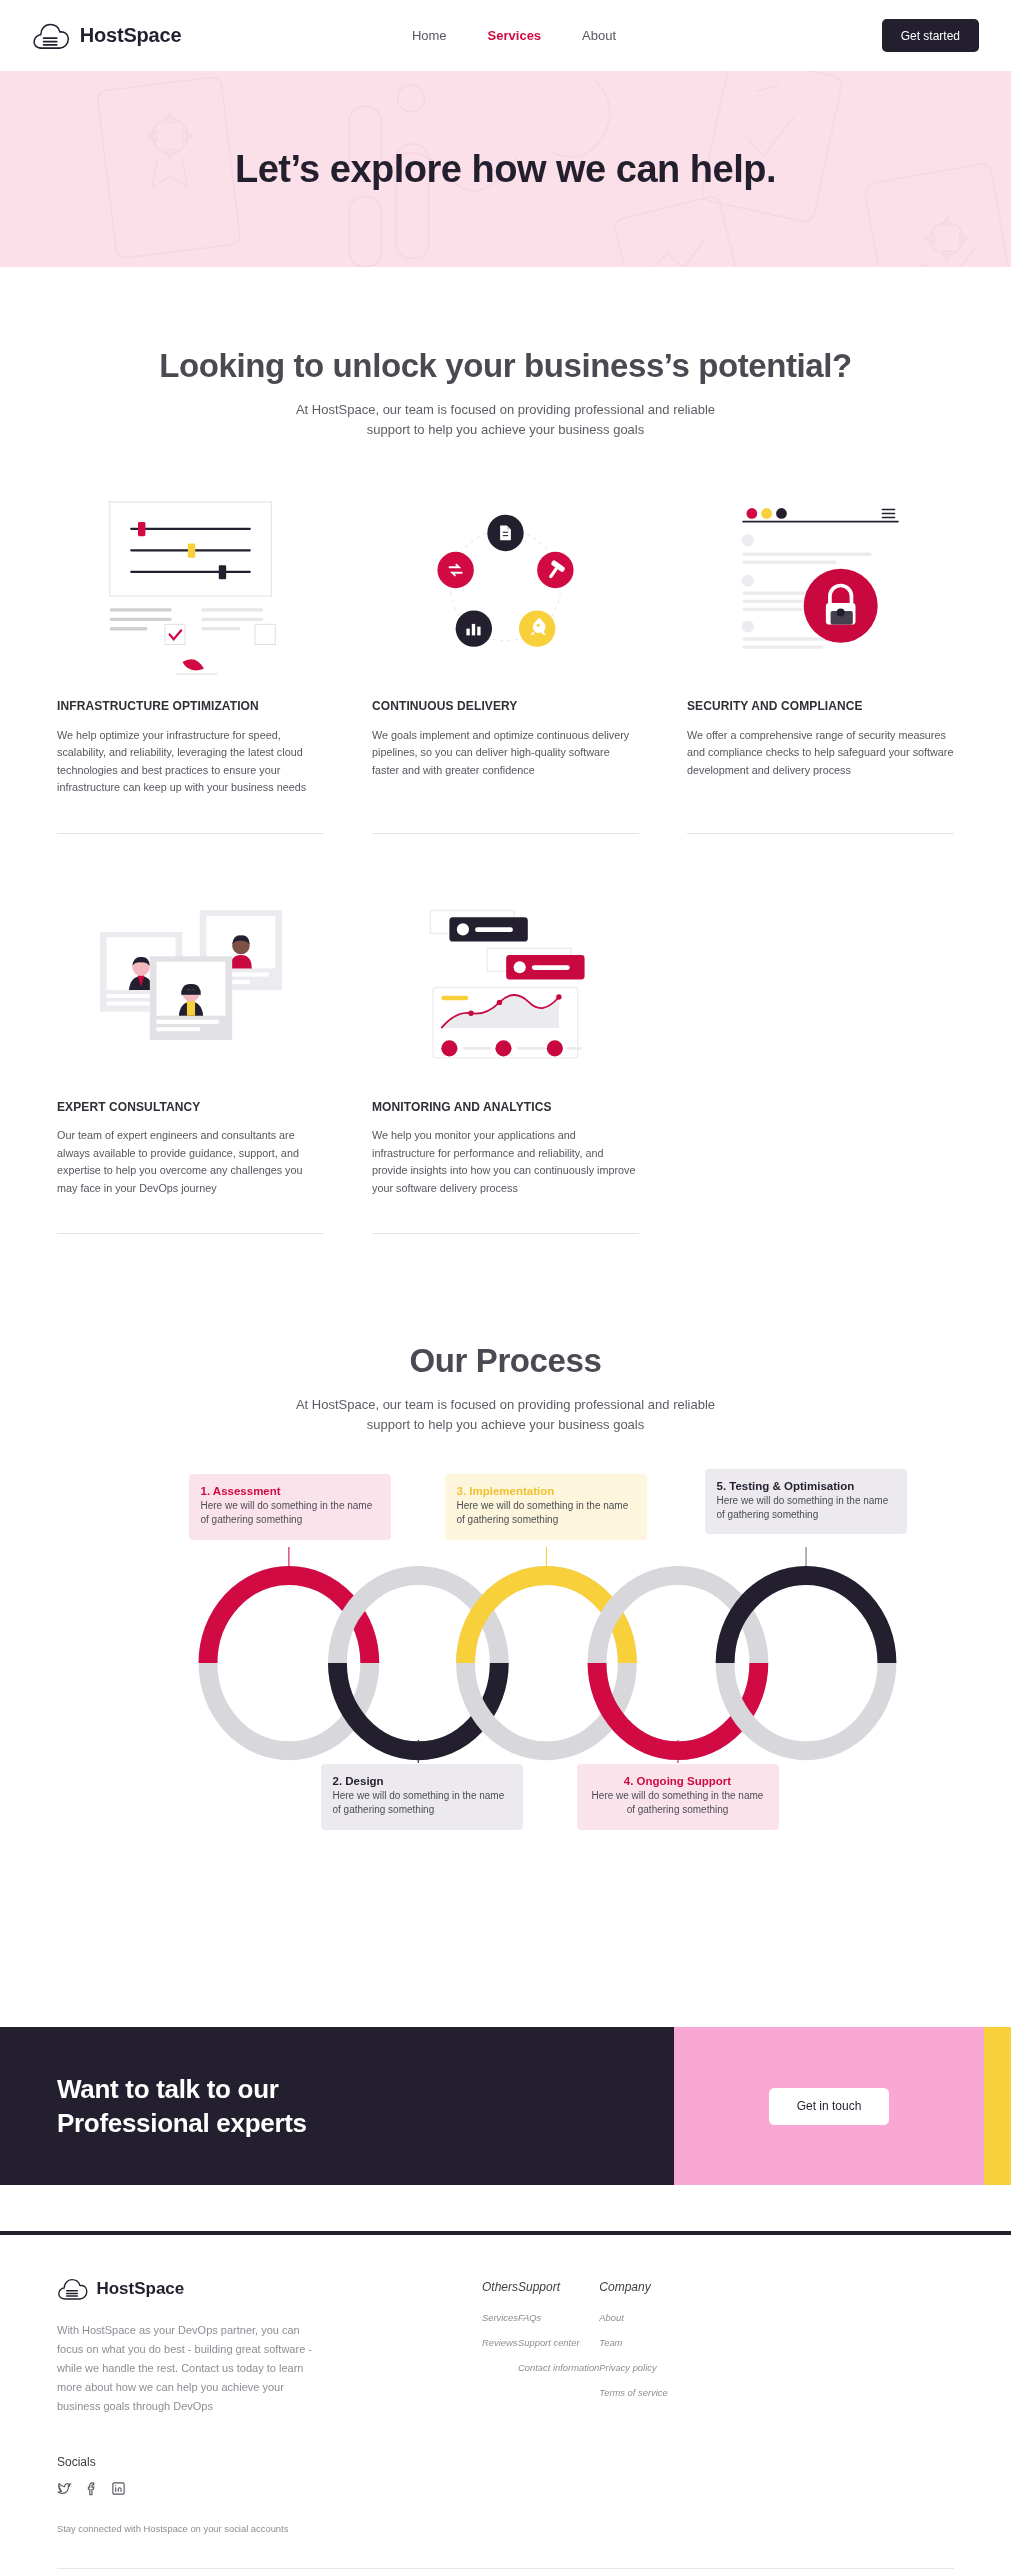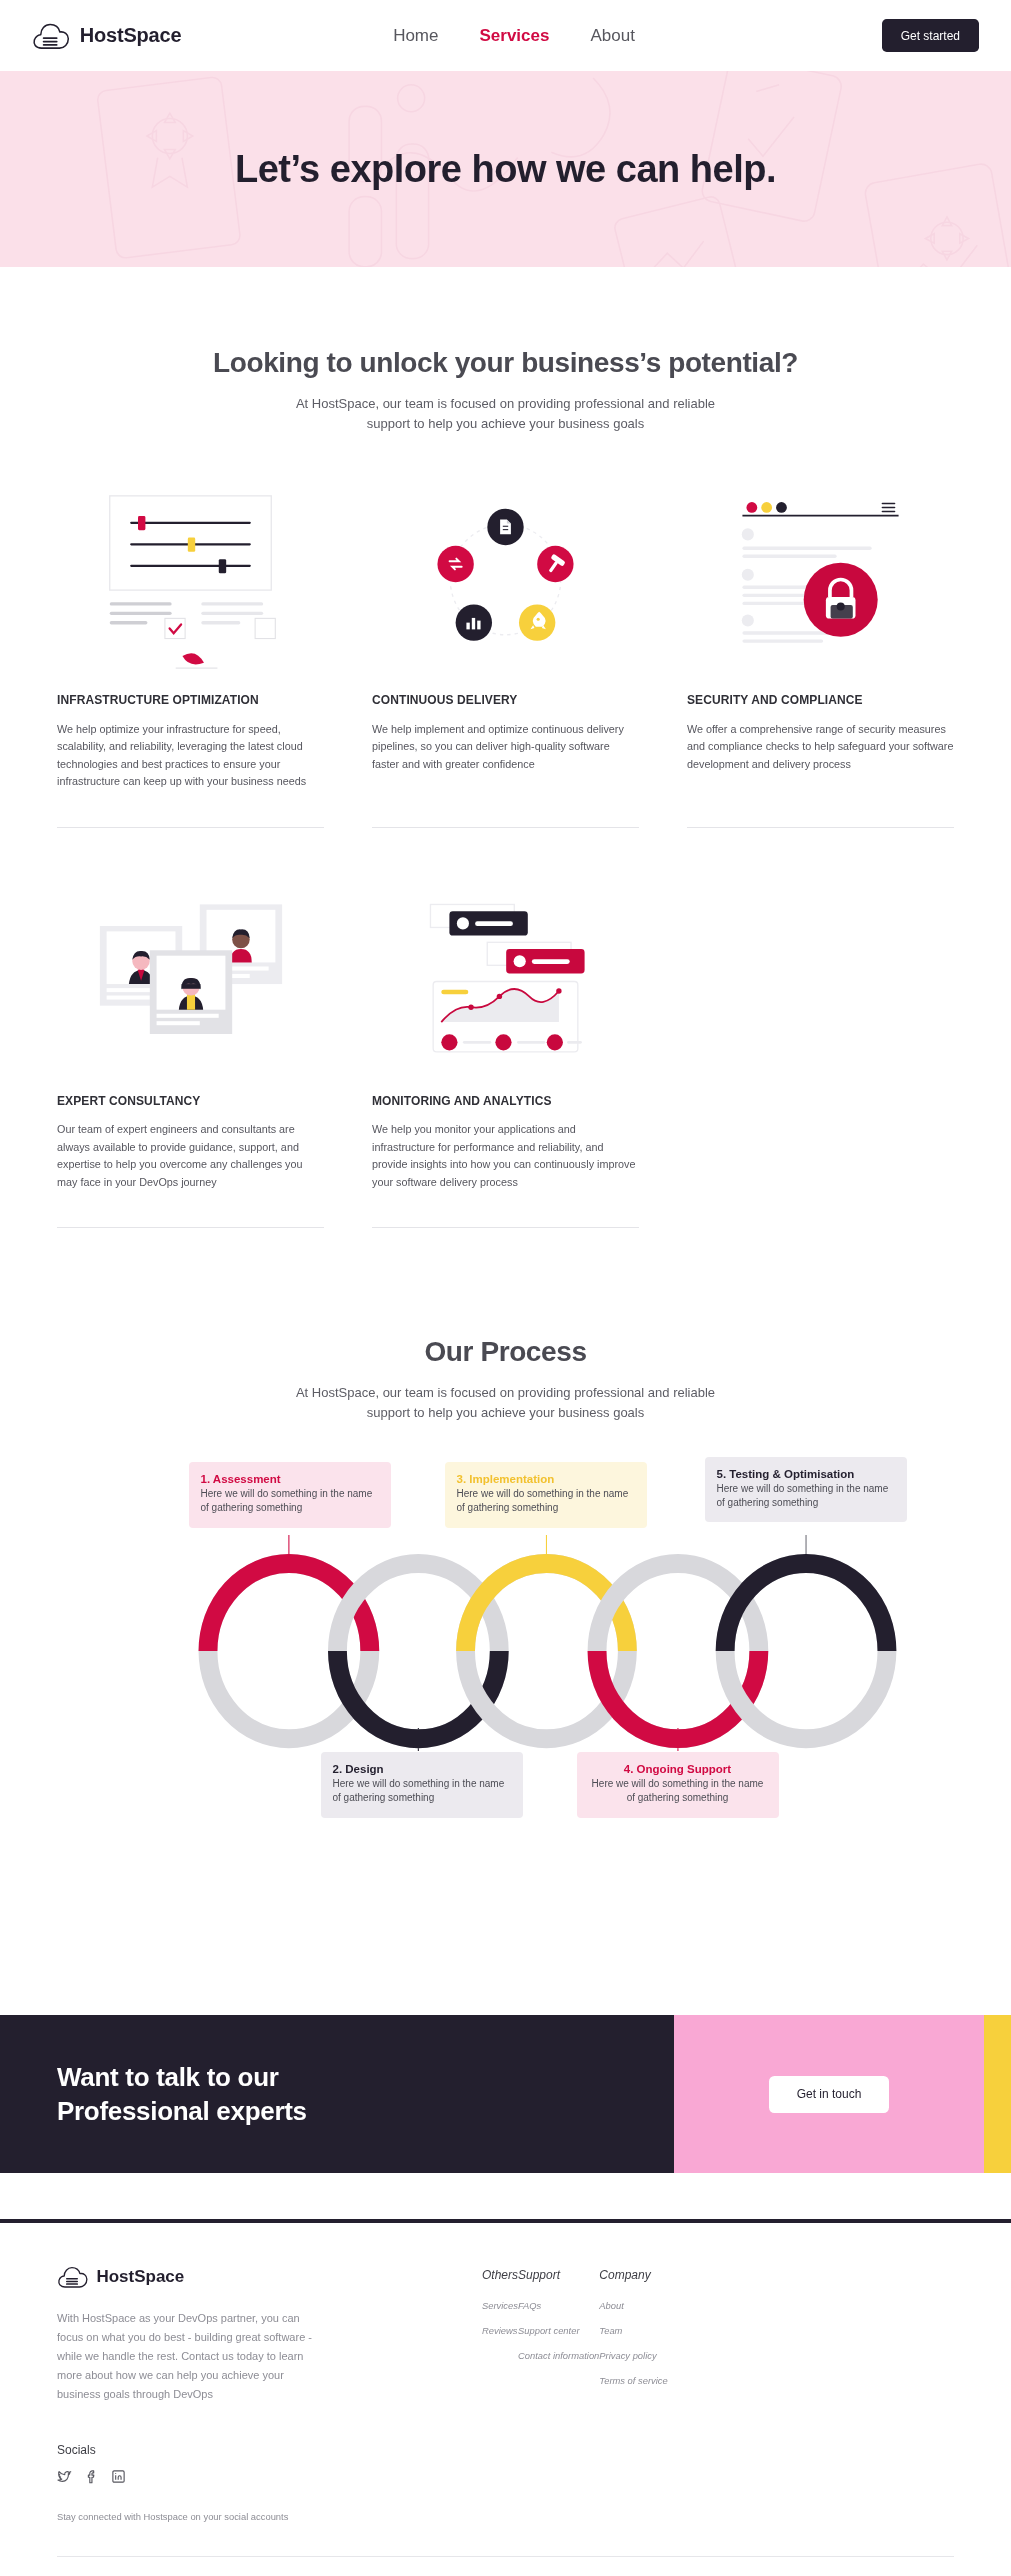--- a/index.html
+++ b/index.html
@@ -21,21 +21,21 @@
     align-items: center;
     padding: 0 32px;
     position: relative;
   }
   .brand { display: flex; align-items: center; gap: 8.8px; }
   .brand-mark { width: 39px; height: 30px; }
   .brand-name { font-size: 20px; font-weight: bold; color: #231f2e; letter-spacing: -0.2px; }
 
   .nav { display: flex; gap: 24px; align-items: center;
          position: absolute; left: 50%; transform: translateX(-50%); }
-  .nav-link { font-size: 17px; color: #57575e; text-decoration: none; margin-left: 17px; }
+  .nav-link { font-size: 13px; color: #57575e; text-decoration: none; margin-left: 17px; }
   .nav-link.active { color: #d10a43; font-weight: bold; }
 
   .btn-get-started {
     margin-left: auto;
     background: #231f2e;
     color: #ffffff;
     font-size: 12px;
     border: none;
     border-radius: 4.7px;
     padding: 9.4px 19px;
@@ -51,21 +51,21 @@
   }
   .hero-pattern { position: absolute; inset: 0; opacity: 0.55; }
   .hero-title {
     font-size: 38px; font-weight: bold; color: #231f2e;
     letter-spacing: -0.5px; position: relative; z-index: 2;
   }
 
   
   .section-head { text-align: center; }
   .sec-title {
-    font-size: 28px; font-weight: bold; color: #4a4a52;
+    font-size: 33px; font-weight: bold; color: #4a4a52;
     letter-spacing: -0.4px;
   }
   .sec-sub {
     font-size: 13px; color: #5d5d65; line-height: 1.5;
     max-width: 458px; margin: 15px auto 0;
   }
 
   
   .services { padding: 80px 57px 0; }
   .svc-grid {
@@ -287,21 +287,21 @@
             </g>
             <circle cx="162" cy="179" r="27" fill="#f7d03c"></circle>
             <g transform="translate(162,179)" fill="#fff">
               <path d="M-2 6 q-9 -9 0 -17 q3 -4 5 -5 q2 1 5 5 q9 8 0 17 z"></path>
               <circle cx="1.5" cy="-5" r="2.3" fill="#f7d03c"></circle>
               <path d="M-6 4 l-4 6 6 -2 z M9 4 l4 6 -6 -2 z"></path>
             </g>
           </svg>
         </div>
         <div class="svc-title">CONTINUOUS DELIVERY</div>
-        <div class="svc-desc">We help implement and optimize continuous delivery pipelines, so you can deliver high-quality software faster and with greater confidence</div>
+        <div class="svc-desc">We goals implement and optimize continuous delivery pipelines, so you can deliver high-quality software faster and with greater confidence</div>
         <div class="svc-rule"></div>
       </div>
 
       <div class="svc-card">
         <div class="svc-art">
           <svg width="175" height="169" viewBox="0 0 260 250">
             <line x1="14" y1="30" x2="246" y2="30" stroke="#231f2e" stroke-width="2.6"></line>
             <circle cx="28" cy="18" r="8" fill="#d10a43"></circle>
             <circle cx="50" cy="18" r="8" fill="#f7d03c"></circle>
             <circle cx="72" cy="18" r="8" fill="#231f2e"></circle>

